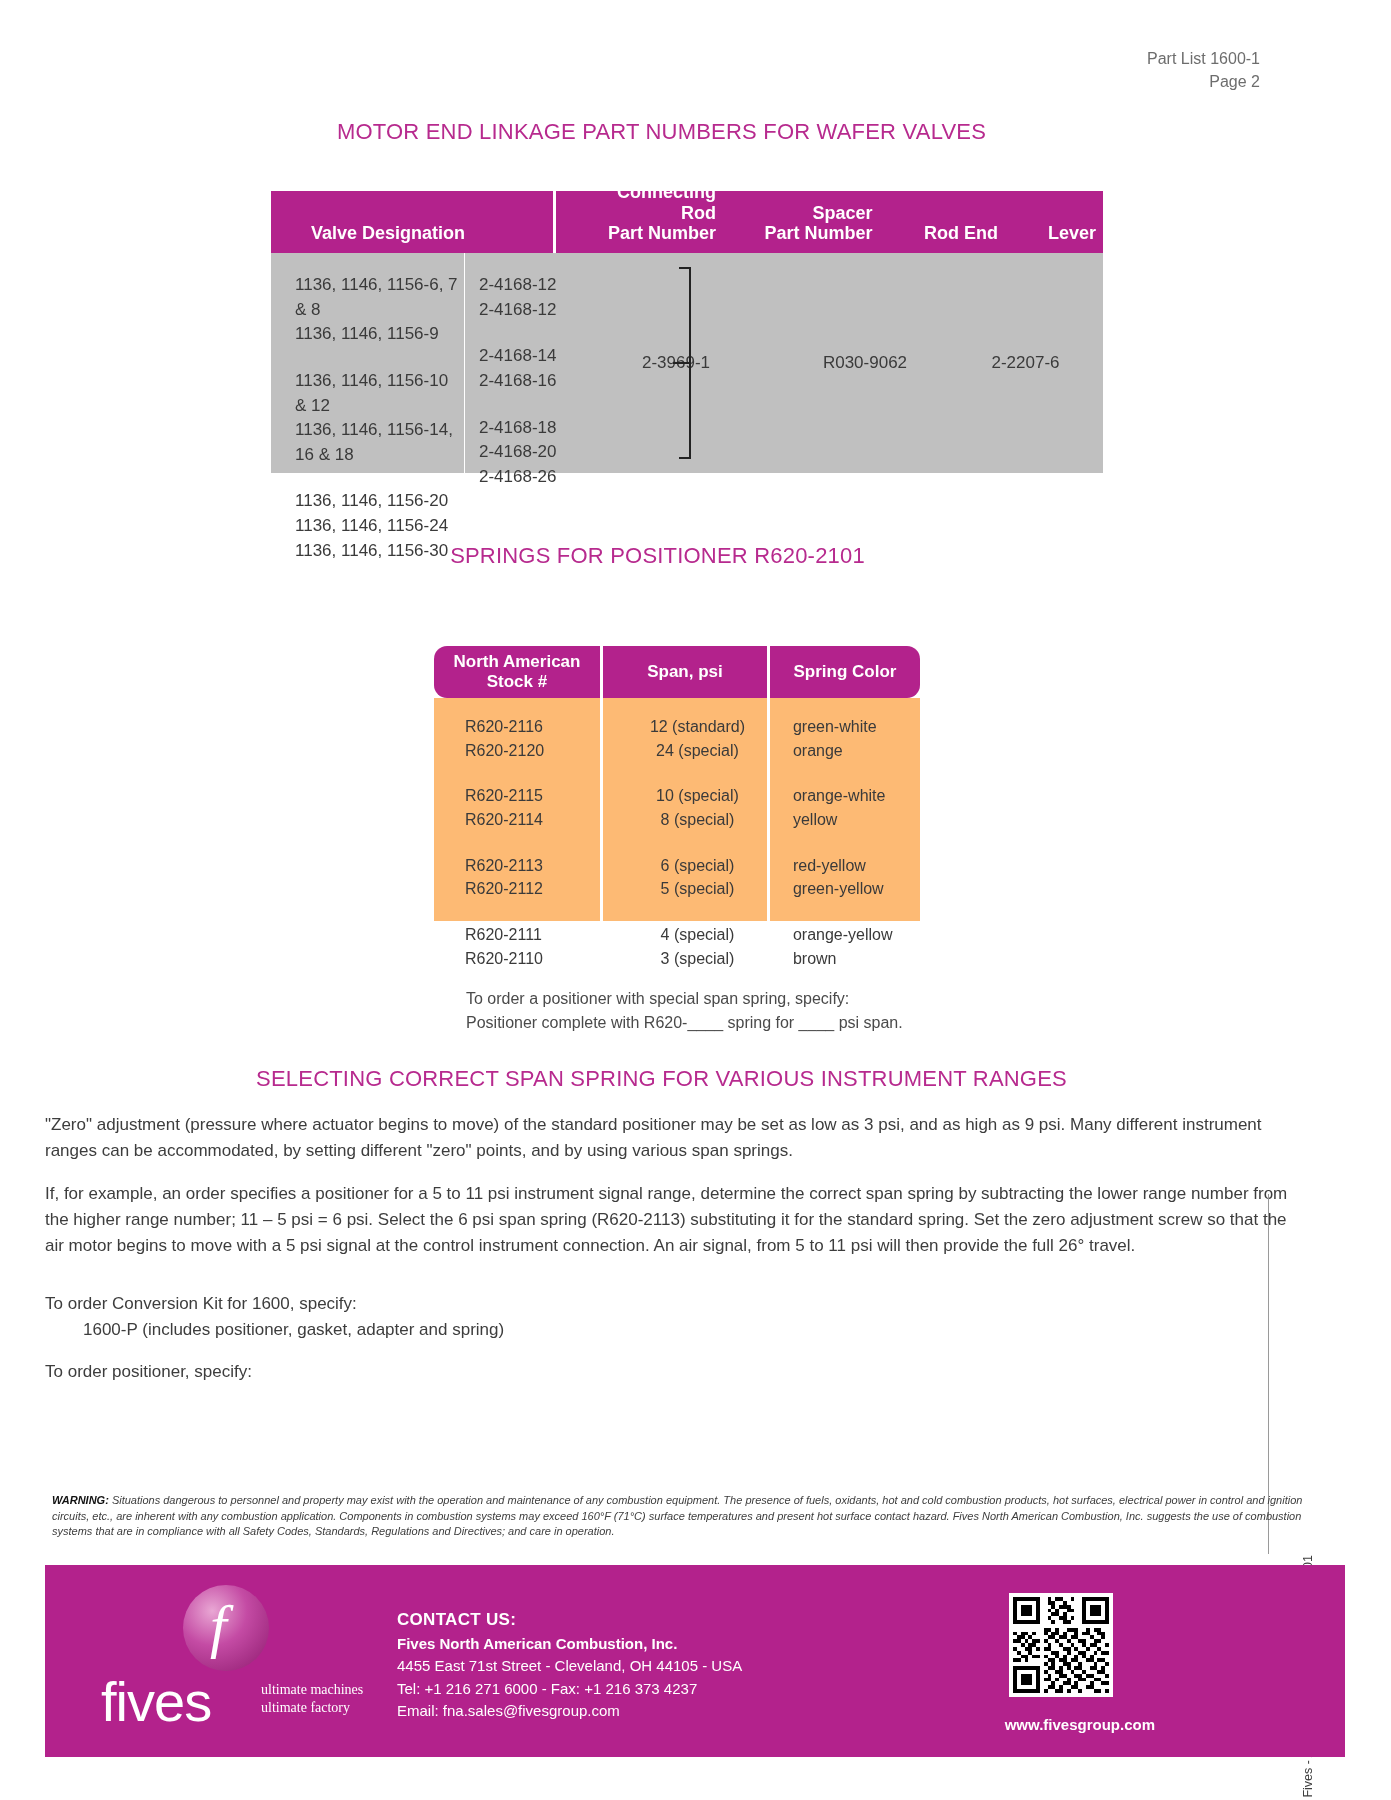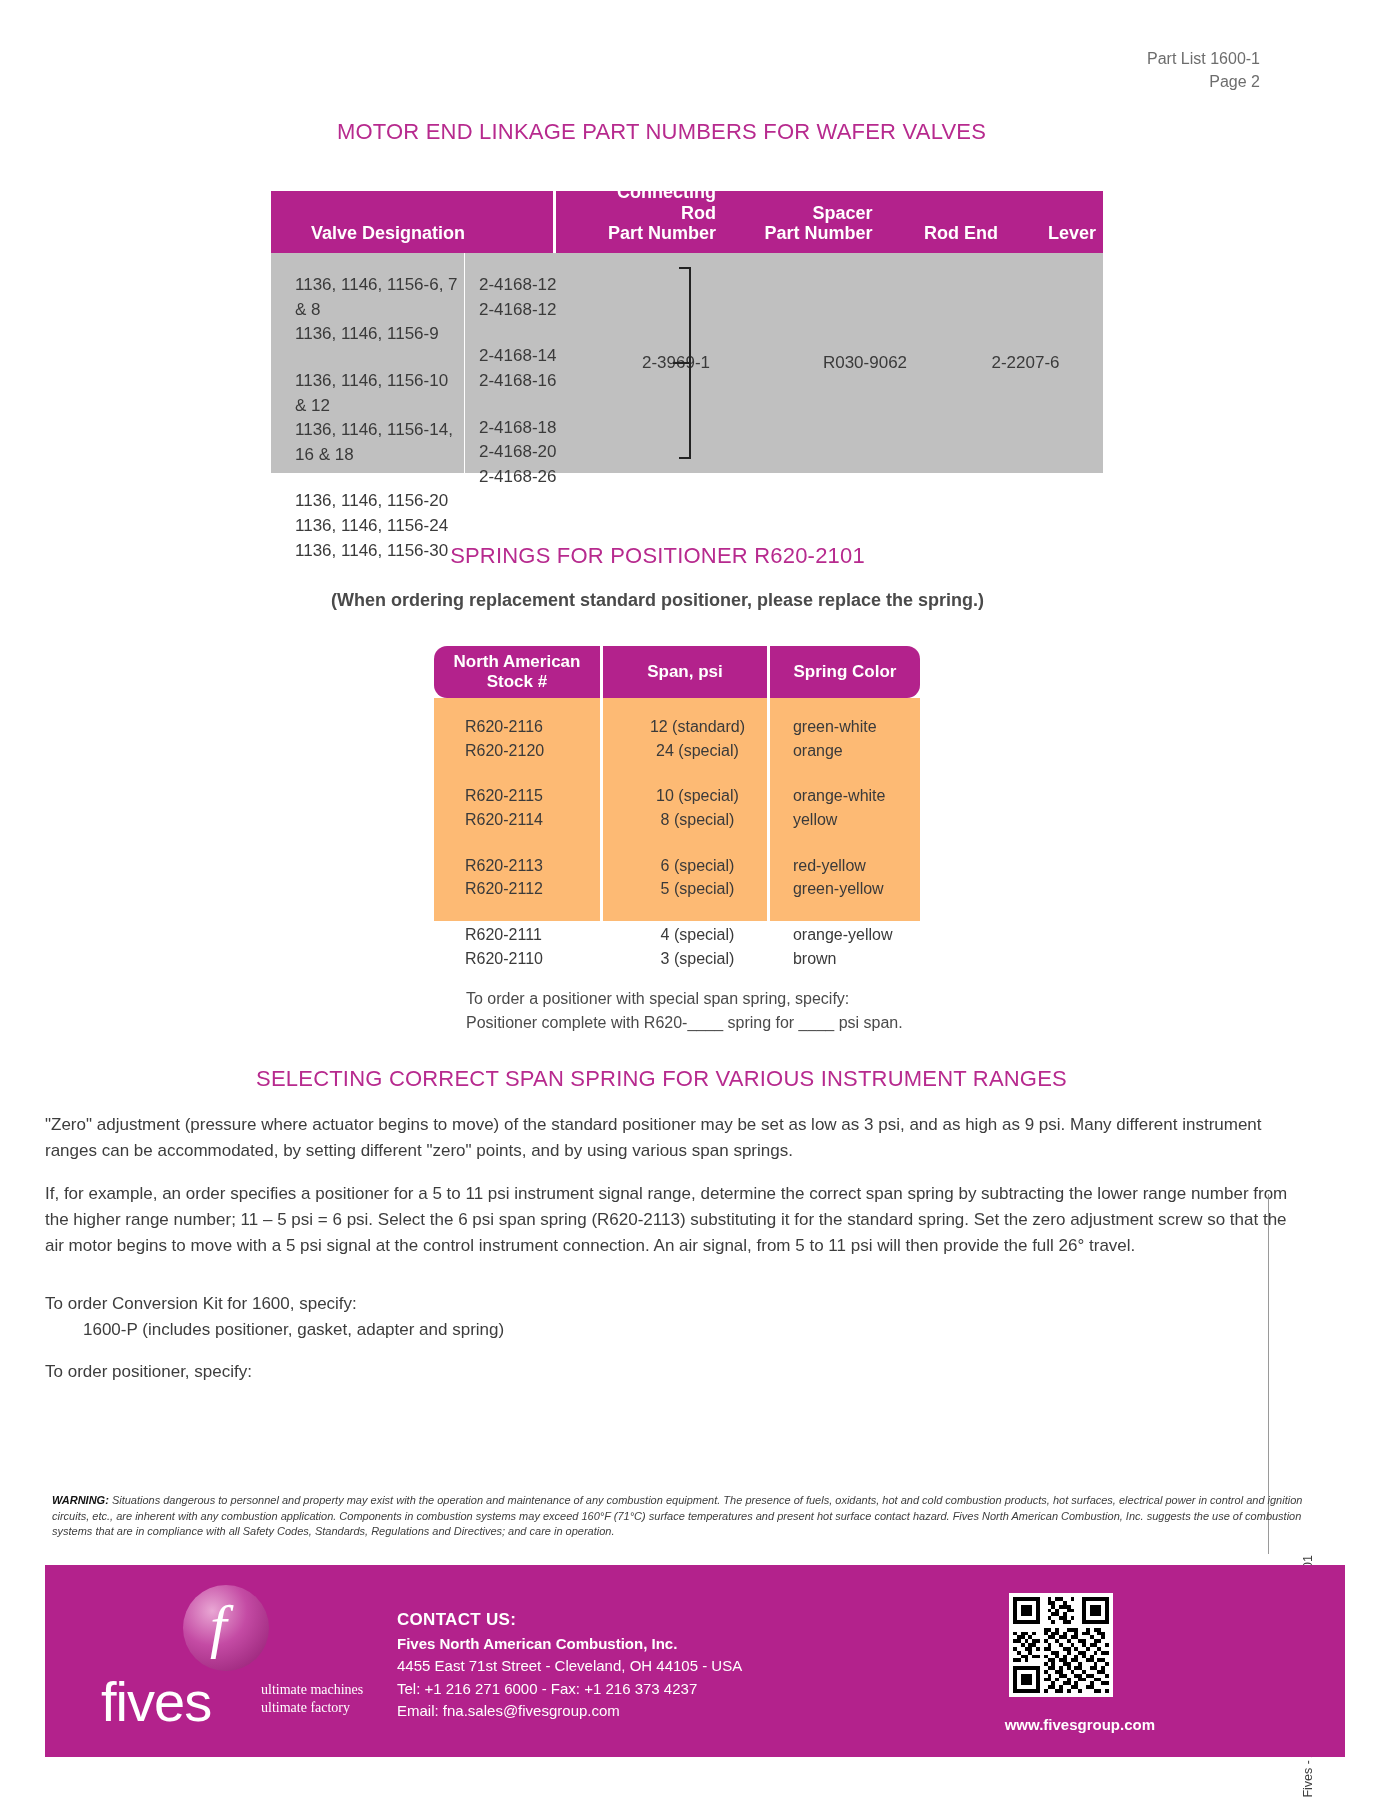--- a/index.html
+++ b/index.html
@@ -339,21 +339,20 @@
 
       <div class="col-merged">
         <div class="m-spacer">2-3969-1</div>
         <div class="m-rodend">R030-9062</div>
         <div class="m-lever">2-2207-6</div>
       </div>
     </div>
   </div>
 
   <div class="section-title springs-title">SPRINGS FOR POSITIONER R620-2101</div>
-  <div class="subtitle springs-sub">(When ordering replacement standard positioner, please replace the spring.)</div>
 
   <div class="tbl-springs">
     <div class="thead">
       <div class="cell sp-c1">
         <span>
           <span class="two-line">North American</span>
           <span class="two-line">Stock #</span>
         </span>
       </div>
       <div class="sp-div"></div>

